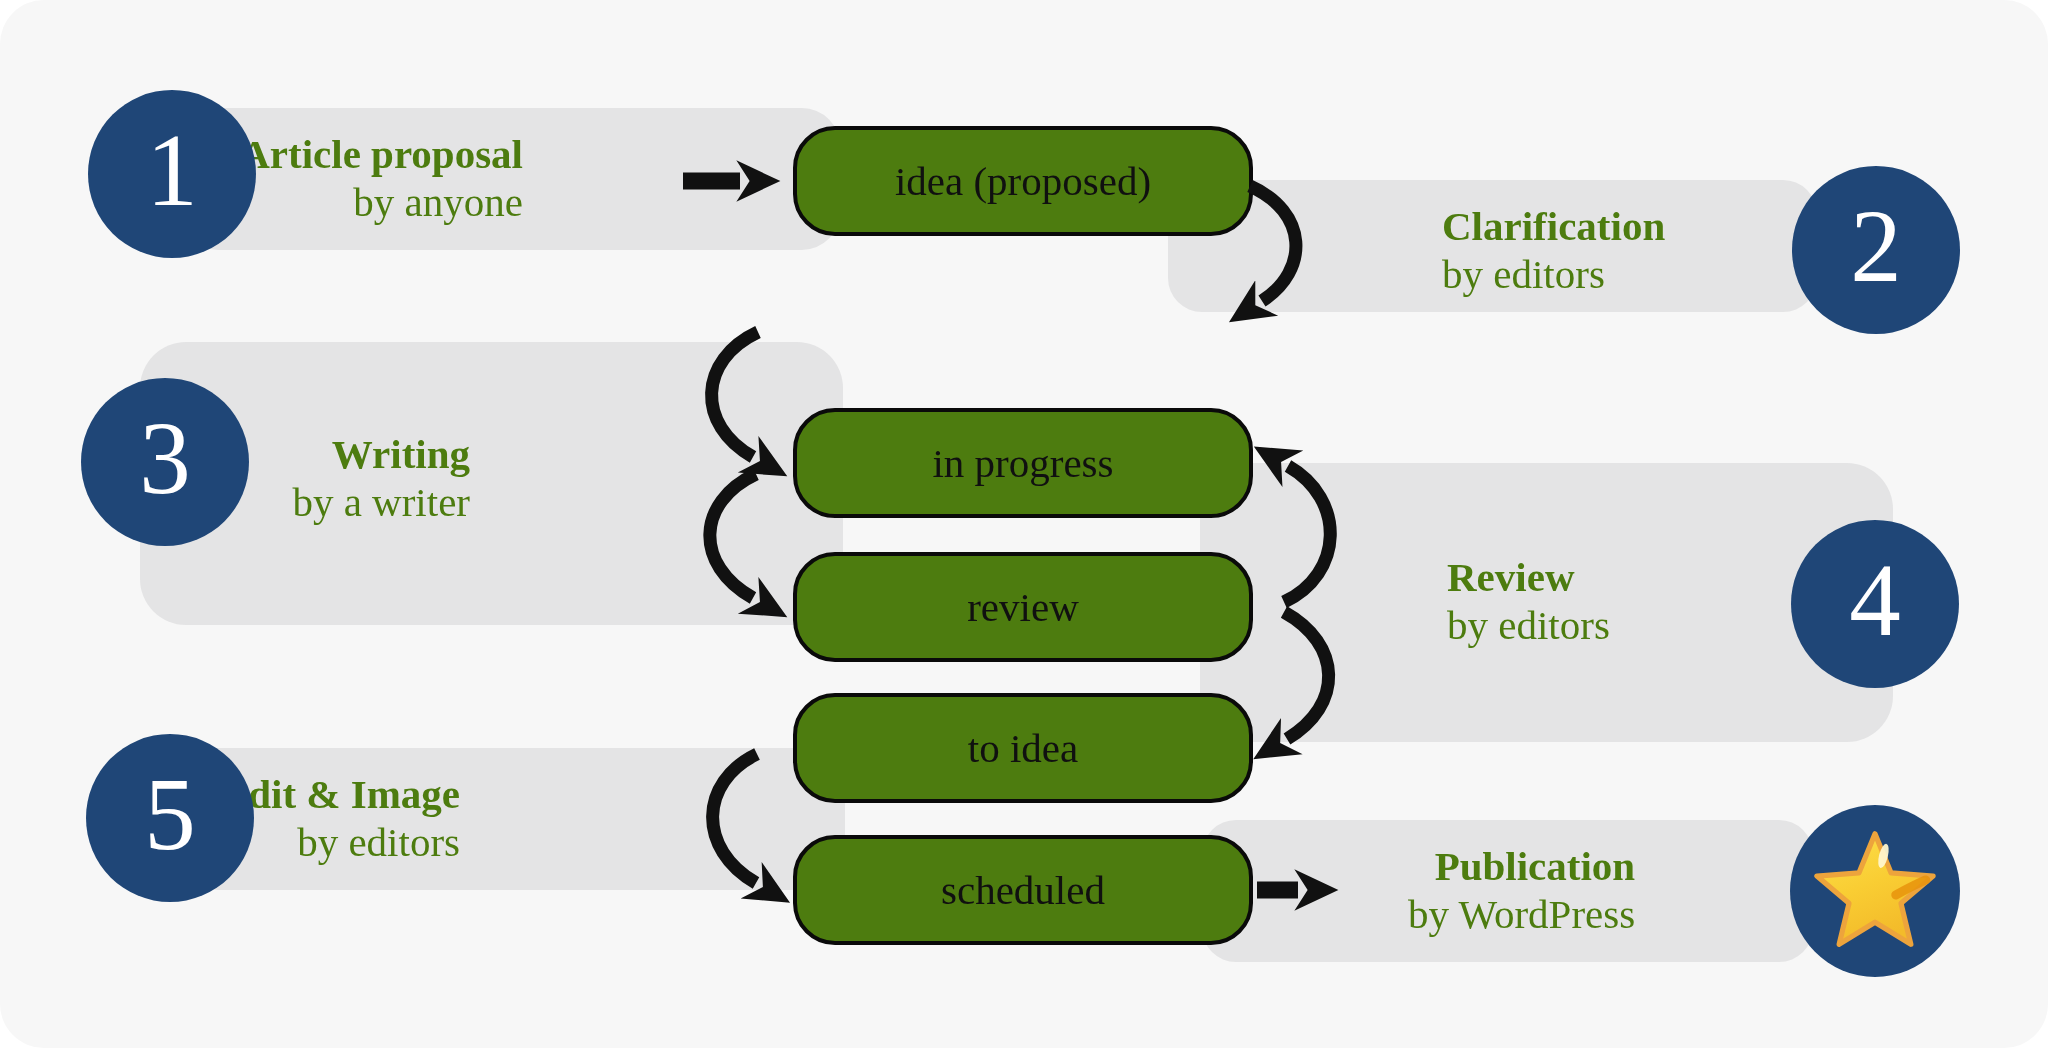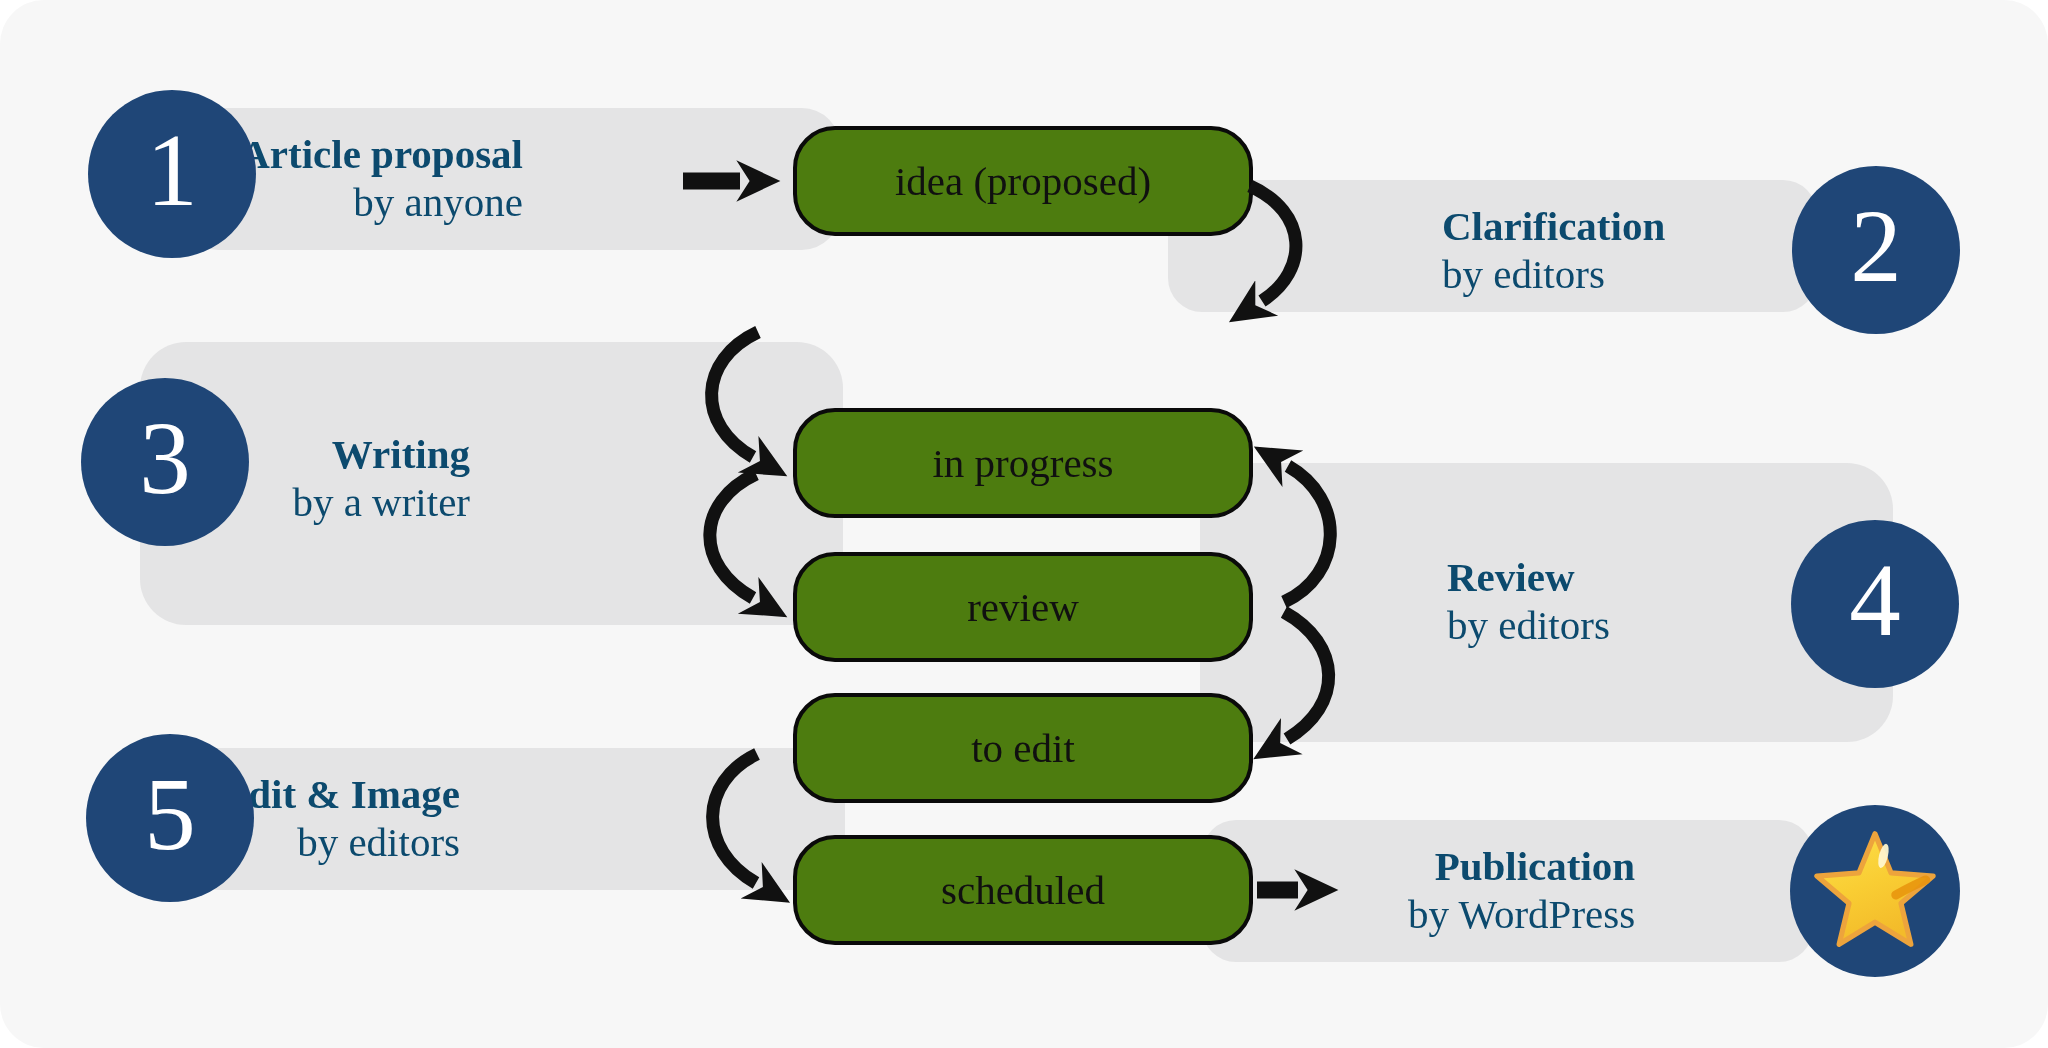--- a/index.html
+++ b/index.html
@@ -2,21 +2,21 @@
 <html><head>
 <meta charset="utf-8">
 <style>
   html,body{margin:0;padding:0;background:#ffffff;}
   .stage{position:relative;width:2048px;height:1048px;background:#ffffff;overflow:hidden;
          font-family:"Liberation Serif","DejaVu Serif",serif;}
   .page{position:absolute;left:0;top:0;width:2048px;height:1048px;background:#f7f7f7;border-radius:44px;}
 
   
   .band{position:absolute;background:#e4e4e5;z-index:1;}
-  .band .txt{position:absolute;color:#0c4a6e;font-size:41px;line-height:48px;white-space:nowrap;}
+  .band .txt{position:absolute;color:#4d7c0f;font-size:41px;line-height:48px;white-space:nowrap;}
   .band .t1{font-weight:bold;}
   .band-1{left:180px;top:108px;width:660px;height:142px;border-radius:38px;}
   .band-2{left:1168px;top:180px;width:649px;height:132px;border-radius:34px;}
   .band-3{left:140px;top:322px;width:703px;height:283px;border-radius:46px;margin-top:20px;}
   .band-4{left:1200px;top:463px;width:693px;height:279px;border-radius:46px;}
   .band-5{left:180px;top:748px;width:665px;height:142px;border-radius:38px;}
   .band-6{left:1202px;top:820px;width:611px;height:142px;border-radius:34px;}
   .band-1 .txt{right:317px;top:22px;text-align:right;}
   .band-2 .txt{left:274px;top:22px;text-align:left;}
   .band-3 .txt{right:373px;top:88px;text-align:right;}
@@ -91,21 +91,21 @@
   <div class="band band-6">
     <div class="txt">
       <div class="t1">Publication</div>
       <div class="t2">by WordPress</div>
     </div>
   </div>
 
   <div class="state state-1">idea (proposed)</div>
   <div class="state state-3">in progress</div>
   <div class="state state-4">review</div>
-  <div class="state state-5">to edit</div>
+  <div class="state state-5">to idea</div>
   <div class="state state-6">scheduled</div>
 
   <svg class="arrows" width="2048" height="1048" viewBox="0 0 2048 1048" aria-hidden="true">
     <defs>
       <marker id="ahS" viewBox="0 0 10 10" refX="0.8" refY="5" markerWidth="2.7" markerHeight="2.9" orient="auto" markerUnits="strokeWidth">
         <path d="M0,0.5 L9.6,5 L0,9.5 L2.9,5 Z" fill="#111"></path>
       </marker>
       <marker id="ahC" viewBox="0 0 10 10" refX="1.2" refY="5" markerWidth="3.6" markerHeight="3.8" orient="auto" markerUnits="strokeWidth">
         <path d="M0,0.5 L9.6,5 L0,9.5 L2.9,5 Z" fill="#111"></path>
       </marker>

